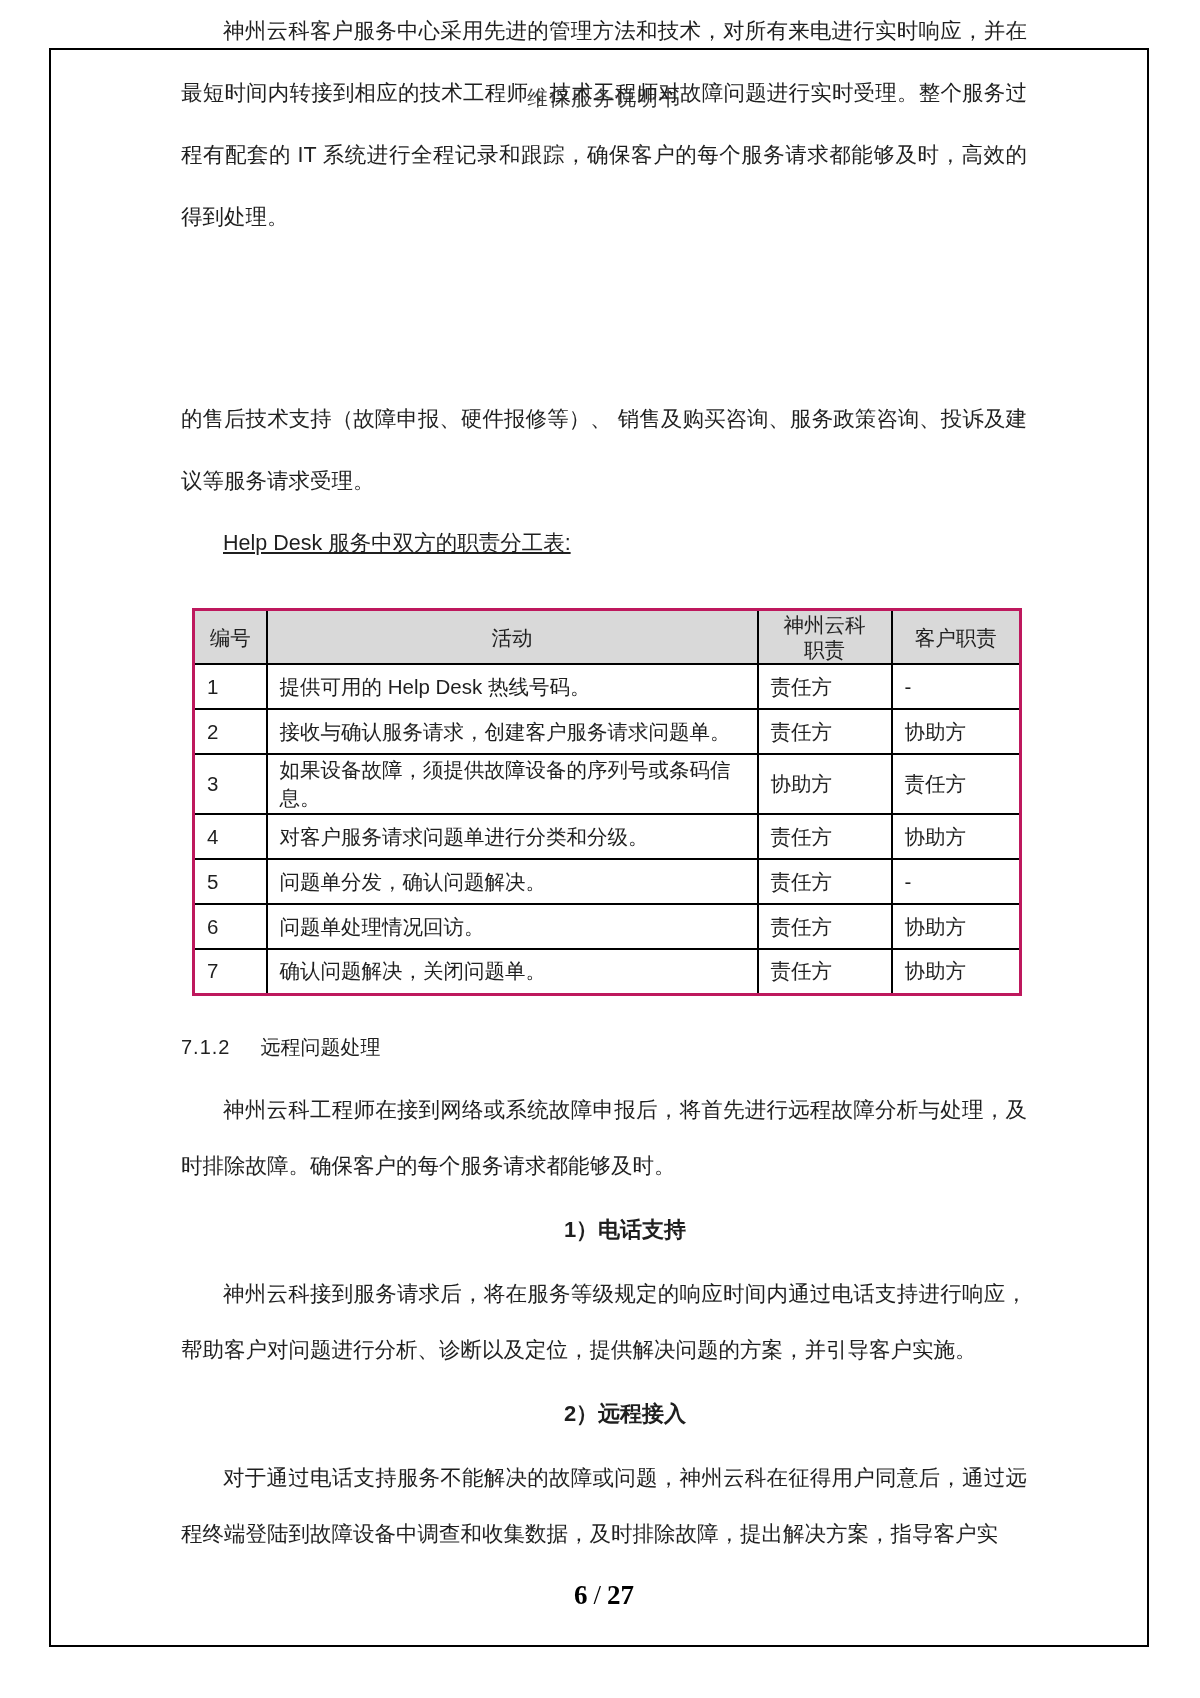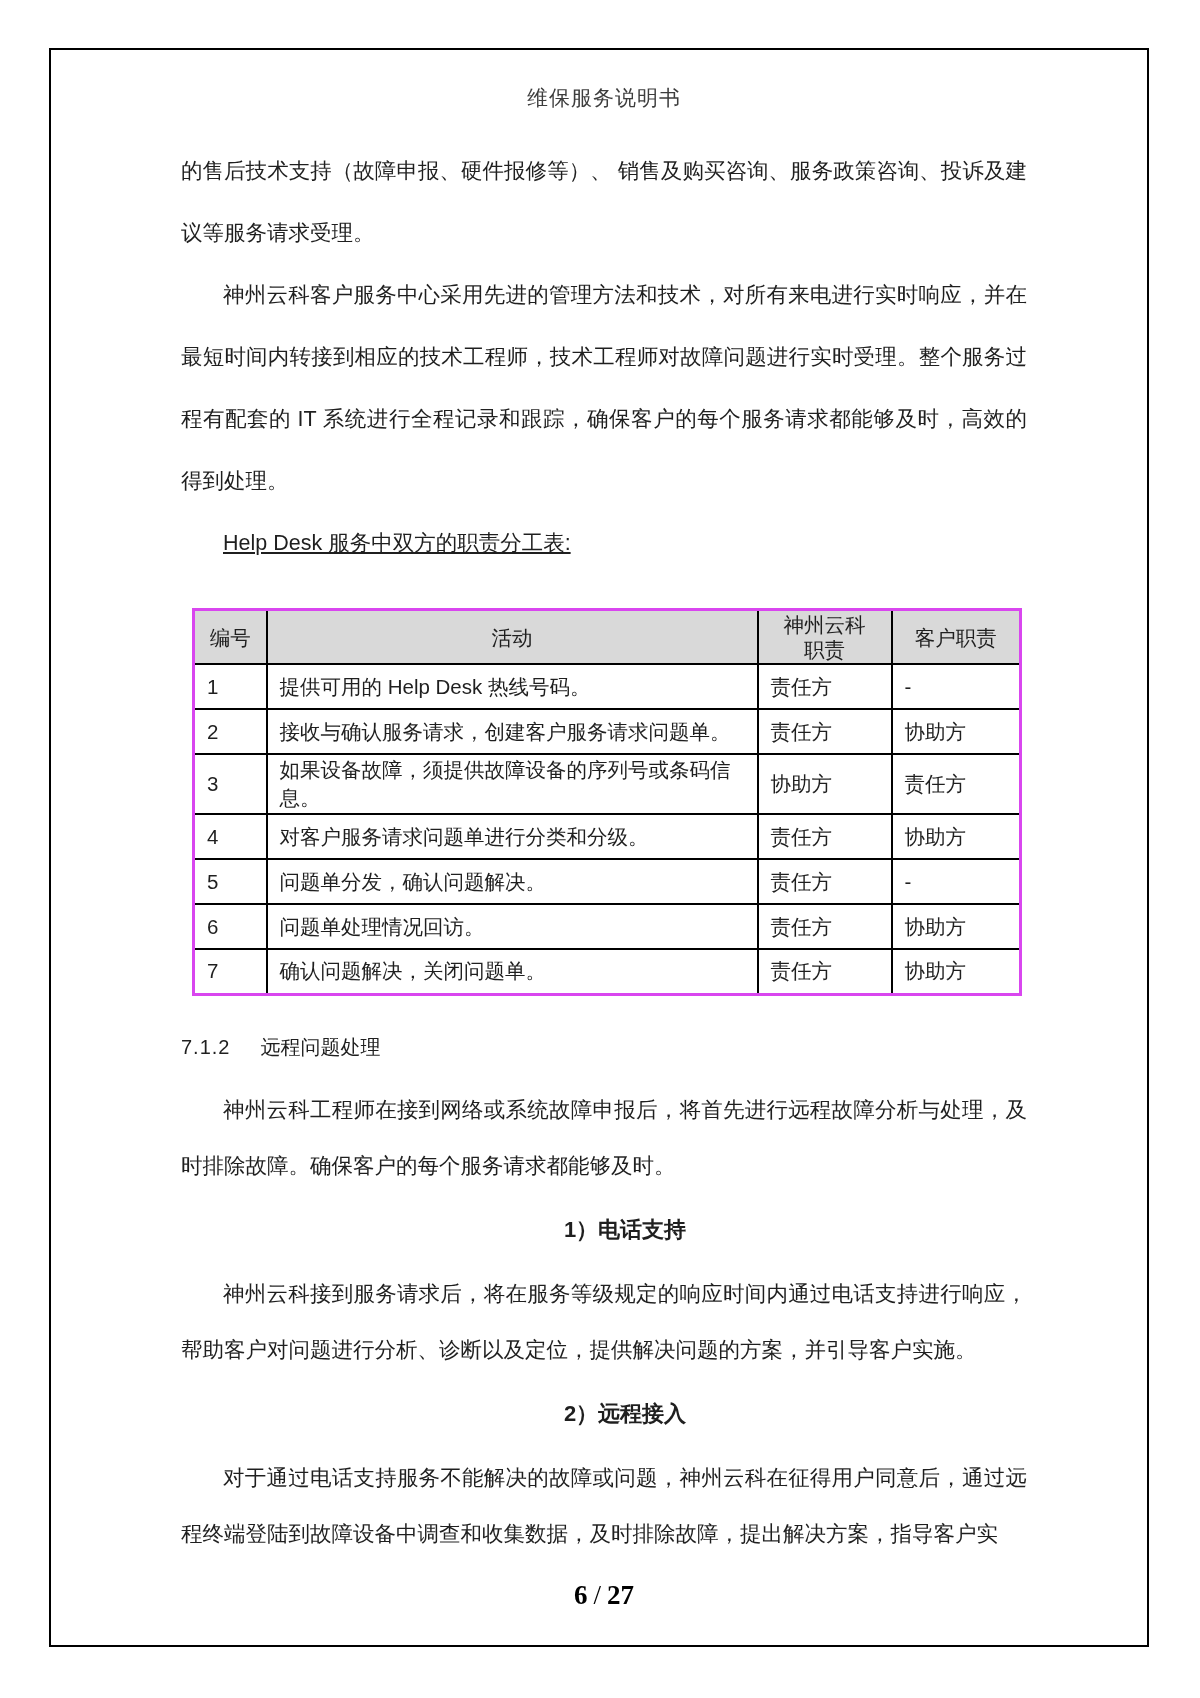--- a/index.html
+++ b/index.html
@@ -55,21 +55,21 @@
     text-indent: 42px;
     margin: 0;
     text-decoration: underline;
   }
   table.resp-table {
     border-collapse: collapse;
     margin-top: 34px;
     margin-left: 11px;
     width: 827px;
     table-layout: fixed;
-    border: 3px solid #d946ef;
+    border: 3px solid #be185d;
     font-size: 20.5px;
   }
   table.resp-table th, table.resp-table td {
     border: 2px solid #000000;
     vertical-align: middle;
     box-sizing: border-box;
   }
   table.resp-table thead th {
     background: #d9d9d9;
     font-weight: normal;
@@ -127,23 +127,23 @@
 </style>
 </head>
 <body>
 
 <div class="page-border"></div>
 
 <div class="header-title">维保服务说明书</div>
 
 <div class="content">
 
+  <p class="body-para indent">神州云科客户服务中心采用先进的管理方法和技术，对所有来电进行实时响应，并在最短时间内转接到相应的技术工程师，技术工程师对故障问题进行实时受理。整个服务过程有配套的 IT 系统进行全程记录和跟踪，确保客户的每个服务请求都能够及时，高效的得到处理。</p>
+
   <p class="body-para para-1">的售后技术支持（故障申报、硬件报修等）、 销售及购买咨询、服务政策咨询、投诉及建议等服务请求受理。</p>
-
-  <p class="body-para indent">神州云科客户服务中心采用先进的管理方法和技术，对所有来电进行实时响应，并在最短时间内转接到相应的技术工程师，技术工程师对故障问题进行实时受理。整个服务过程有配套的 IT 系统进行全程记录和跟踪，确保客户的每个服务请求都能够及时，高效的得到处理。</p>
 
   <p class="table-intro">Help Desk 服务中双方的职责分工表:</p>
 
   <table class="resp-table">
     <colgroup>
       <col class="c-num">
         <col class="c-act">
         <col class="c-vendor">
         <col class="c-cust">
     </colgroup>

